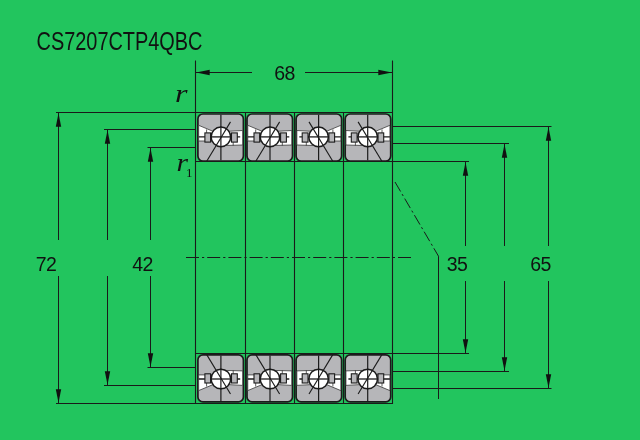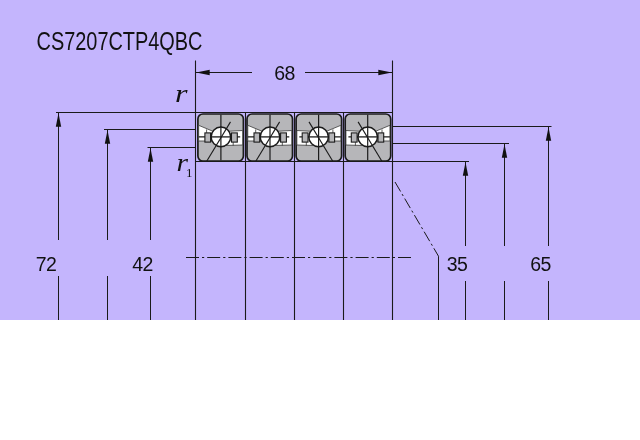--- a/index.html
+++ b/index.html
@@ -1,16 +1,16 @@
 <!DOCTYPE html>
 <html><head>
 <meta charset="utf-8">
 <style>
   html,body{margin:0;padding:0;background:#ffffff;}
-  #page{position:relative;width:640px;height:320px;background:#c4b5fd;overflow:hidden;
+  #page{position:relative;width:640px;height:440px;background:#22c55e;overflow:hidden;
         font-family:"Liberation Sans",sans-serif;}
   svg{position:absolute;left:0;top:0;}
   .num{font-family:"Liberation Sans",sans-serif;font-size:19.5px;fill:#111;letter-spacing:-0.5px;}
   .ttl{font-family:"Liberation Sans",sans-serif;font-size:25px;fill:#111;}
   .rlb{font-family:"Liberation Serif",serif;font-style:italic;font-size:26px;fill:#111;}
 </style>
 </head>
 <body>
 <div id="page">
 <svg width="640" height="440" viewBox="0 0 640 440">

